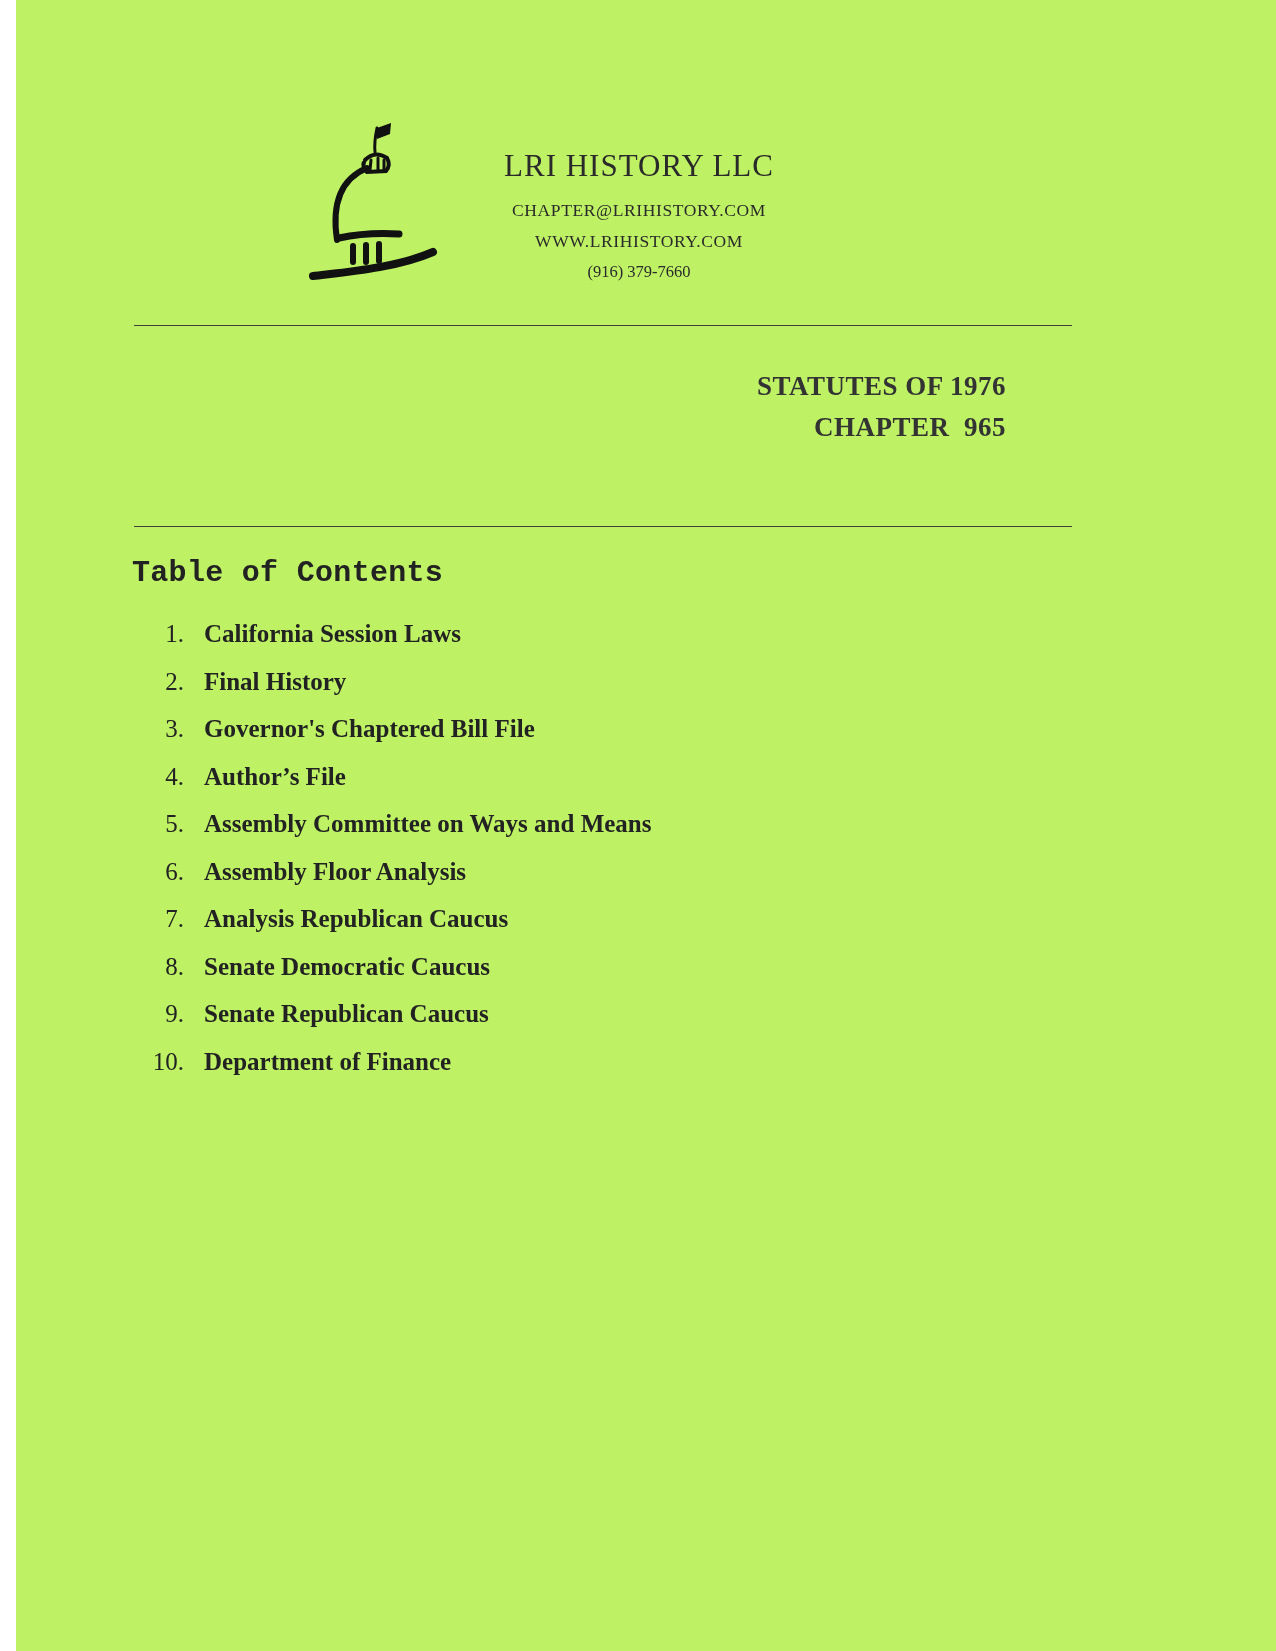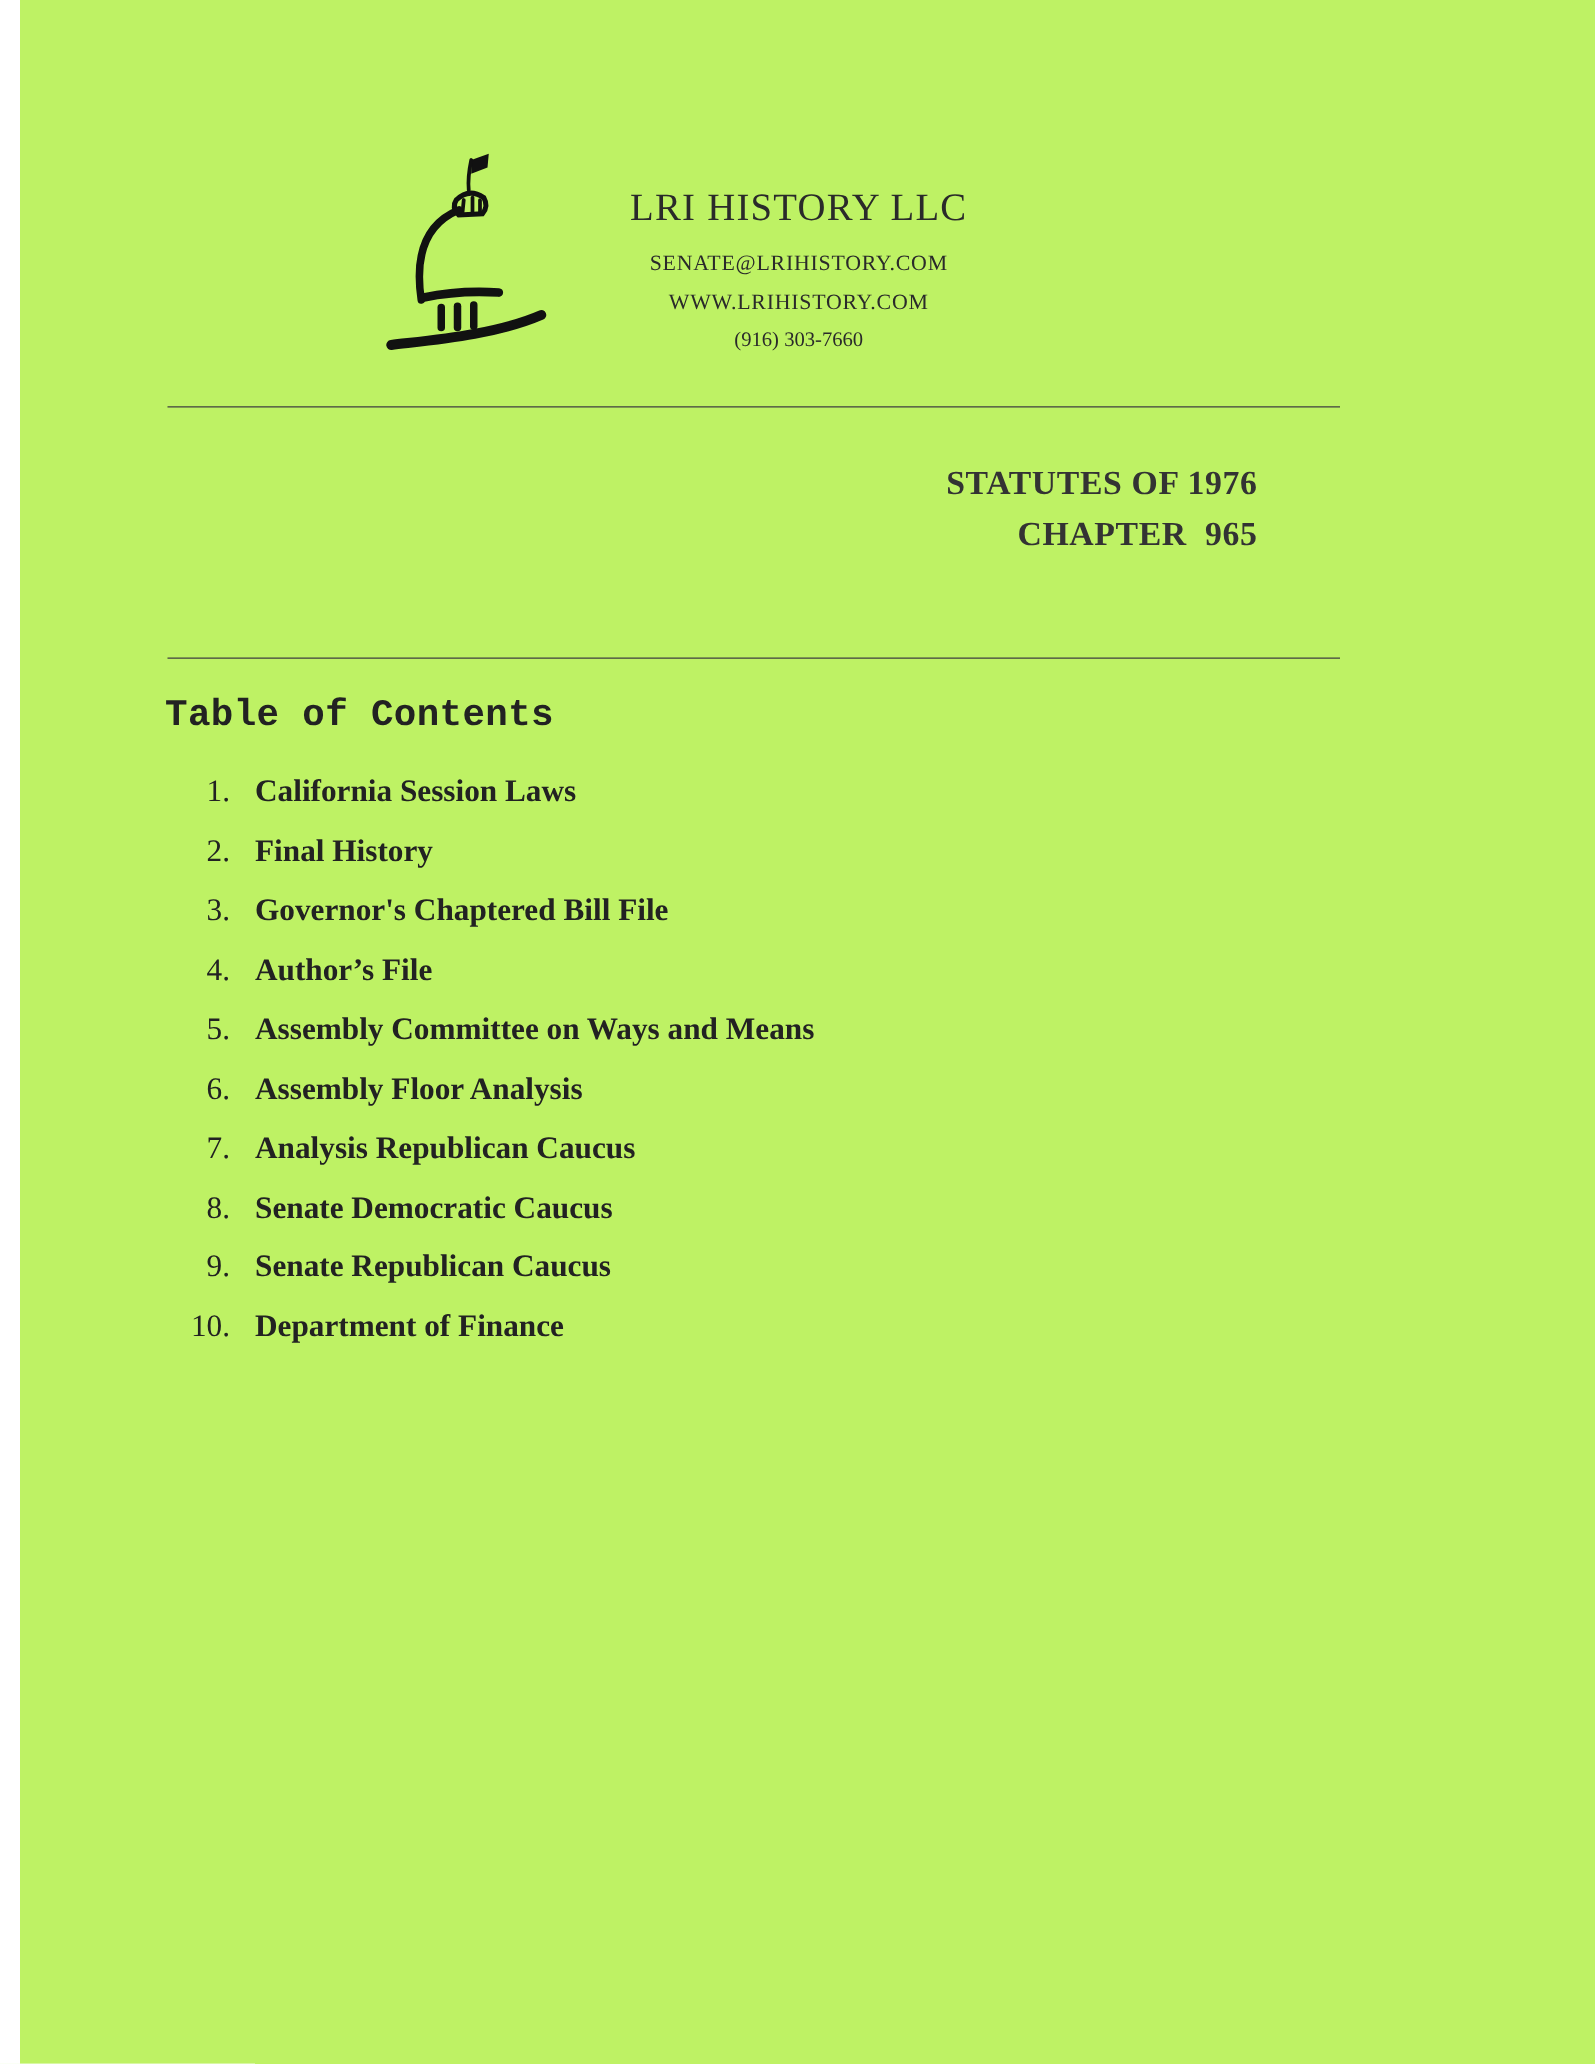--- a/index.html
+++ b/index.html
@@ -139,23 +139,23 @@
 
         <path d="M52 126 L52 142" stroke-width="6"></path>
         <path d="M65 125 L65 142" stroke-width="6"></path>
         <path d="M78 124 L78 141" stroke-width="6"></path>
 
         <path d="M12 156 C 45 152 95 148 132 132" stroke-width="8"></path>
       </svg>
     </div>
     <div class="head-text">
       <div class="company-name">LRI HISTORY LLC</div>
-      <div class="head-line">SENATE@LRIHISTORY.COM</div>
+      <div class="head-line">CHAPTER@LRIHISTORY.COM</div>
       <div class="head-line">WWW.LRIHISTORY.COM</div>
-      <div class="head-phone">(916) 303-7660</div>
+      <div class="head-phone">(916) 379-7660</div>
     </div>
   </div>
 
   <div class="rule rule-1"></div>
   <div class="rule rule-2"></div>
 
   <div class="reference">
     <div class="ref-line">STATUTES OF 1976</div>
     <div class="ref-line">CHAPTER  965</div>
   </div>

